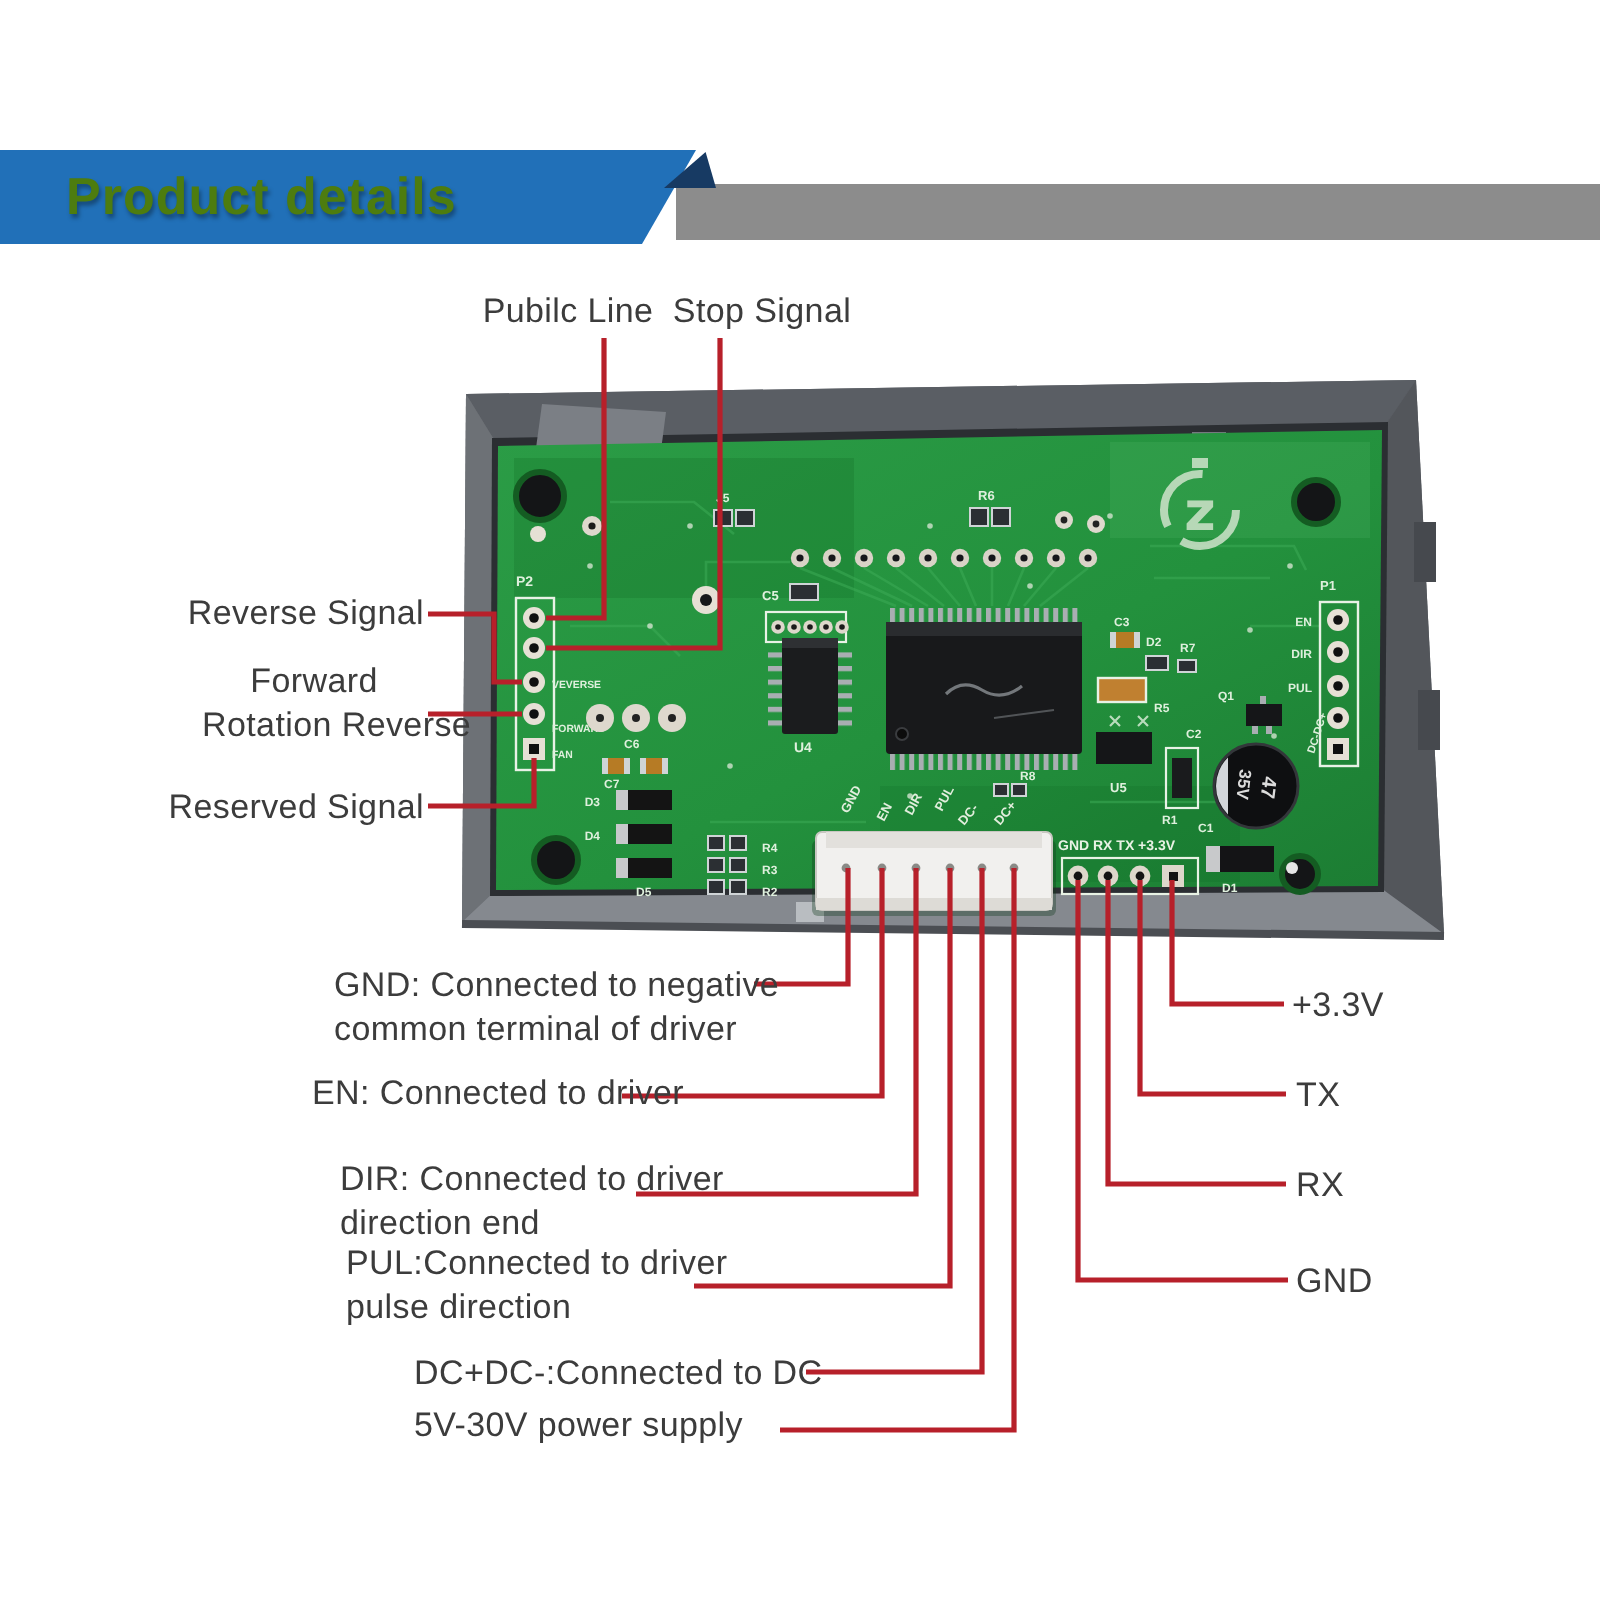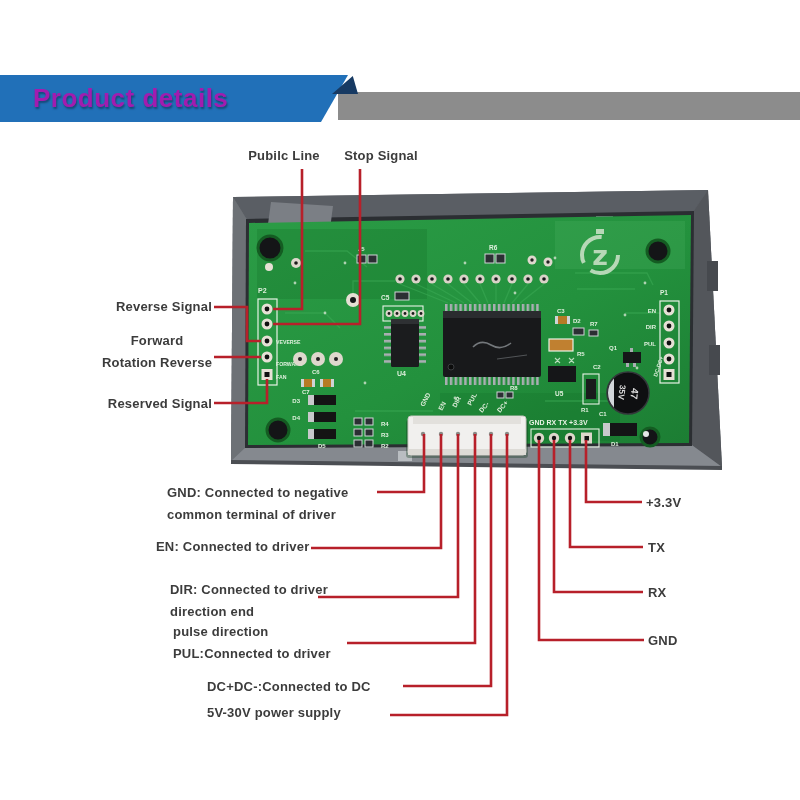--- a/index.html
+++ b/index.html
@@ -4,25 +4,25 @@
 <style>
   html,body{margin:0;padding:0;}
   body{width:800px;height:800px;background:#ffffff;position:relative;overflow:hidden;
        font-family:"Liberation Sans",sans-serif;}
   
   .banner-gray{position:absolute;left:338px;top:92px;width:462px;height:28px;background:#8c8c8c;}
   .banner-blue{position:absolute;left:0;top:75px;width:352px;height:47px;background:#2170b8;
                clip-path:polygon(0 0,348px 0,321px 47px,0 47px);}
   .banner-fold{position:absolute;left:332px;top:76px;width:26px;height:18px;background:#173a63;
                clip-path:polygon(80% 0,100% 100%,0 100%);}
-  .banner-title{position:absolute;left:33px;top:75px;height:61px;line-height:47px;color:#a21caf;
+  .banner-title{position:absolute;left:33px;top:75px;height:61px;line-height:47px;color:#4d7c0f;
                 font-size:26px;font-weight:bold;letter-spacing:.5px;
                 text-shadow:1px 2px 2px rgba(0,0,0,.35);}
   
-  .lbl{position:absolute;font-size:13px;font-weight:700;color:#3c3c3c;line-height:22px;
+  .lbl{position:absolute;font-size:17px;font-weight:400;color:#3c3c3c;line-height:22px;
        letter-spacing:.2px;white-space:nowrap;}
   .lbl.center{text-align:center;}
   .lbl.right{text-align:right;}
   .board-svg{position:absolute;left:205px;top:163px;width:530px;height:312px;}
   .overlay{position:absolute;left:0;top:0;width:800px;height:800px;pointer-events:none;}
 </style>
 </head>
 <body>
 
 <div class="banner-gray"></div>
@@ -381,22 +381,22 @@
   <div>common terminal of driver</div>
 </div>
 <div class="lbl" style="left:156px;top:536px;">
   <div>EN: Connected to driver</div>
 </div>
 <div class="lbl" style="left:170px;top:579px;">
   <div>DIR: Connected to driver</div>
   <div>direction end</div>
 </div>
 <div class="lbl" style="left:173px;top:621px;">
+  <div>PUL:Connected to driver</div>
   <div>pulse direction</div>
-  <div>PUL:Connected to driver</div>
 </div>
 <div class="lbl" style="left:207px;top:676px;">DC+DC-:Connected to DC</div>
 <div class="lbl" style="left:207px;top:702px;">5V-30V power supply</div>
 
 <div class="lbl" style="left:646px;top:492px;">+3.3V</div>
 <div class="lbl" style="left:648px;top:537px;">TX</div>
 <div class="lbl" style="left:648px;top:582px;">RX</div>
 <div class="lbl" style="left:648px;top:630px;">GND</div>
 
 </body></html>

